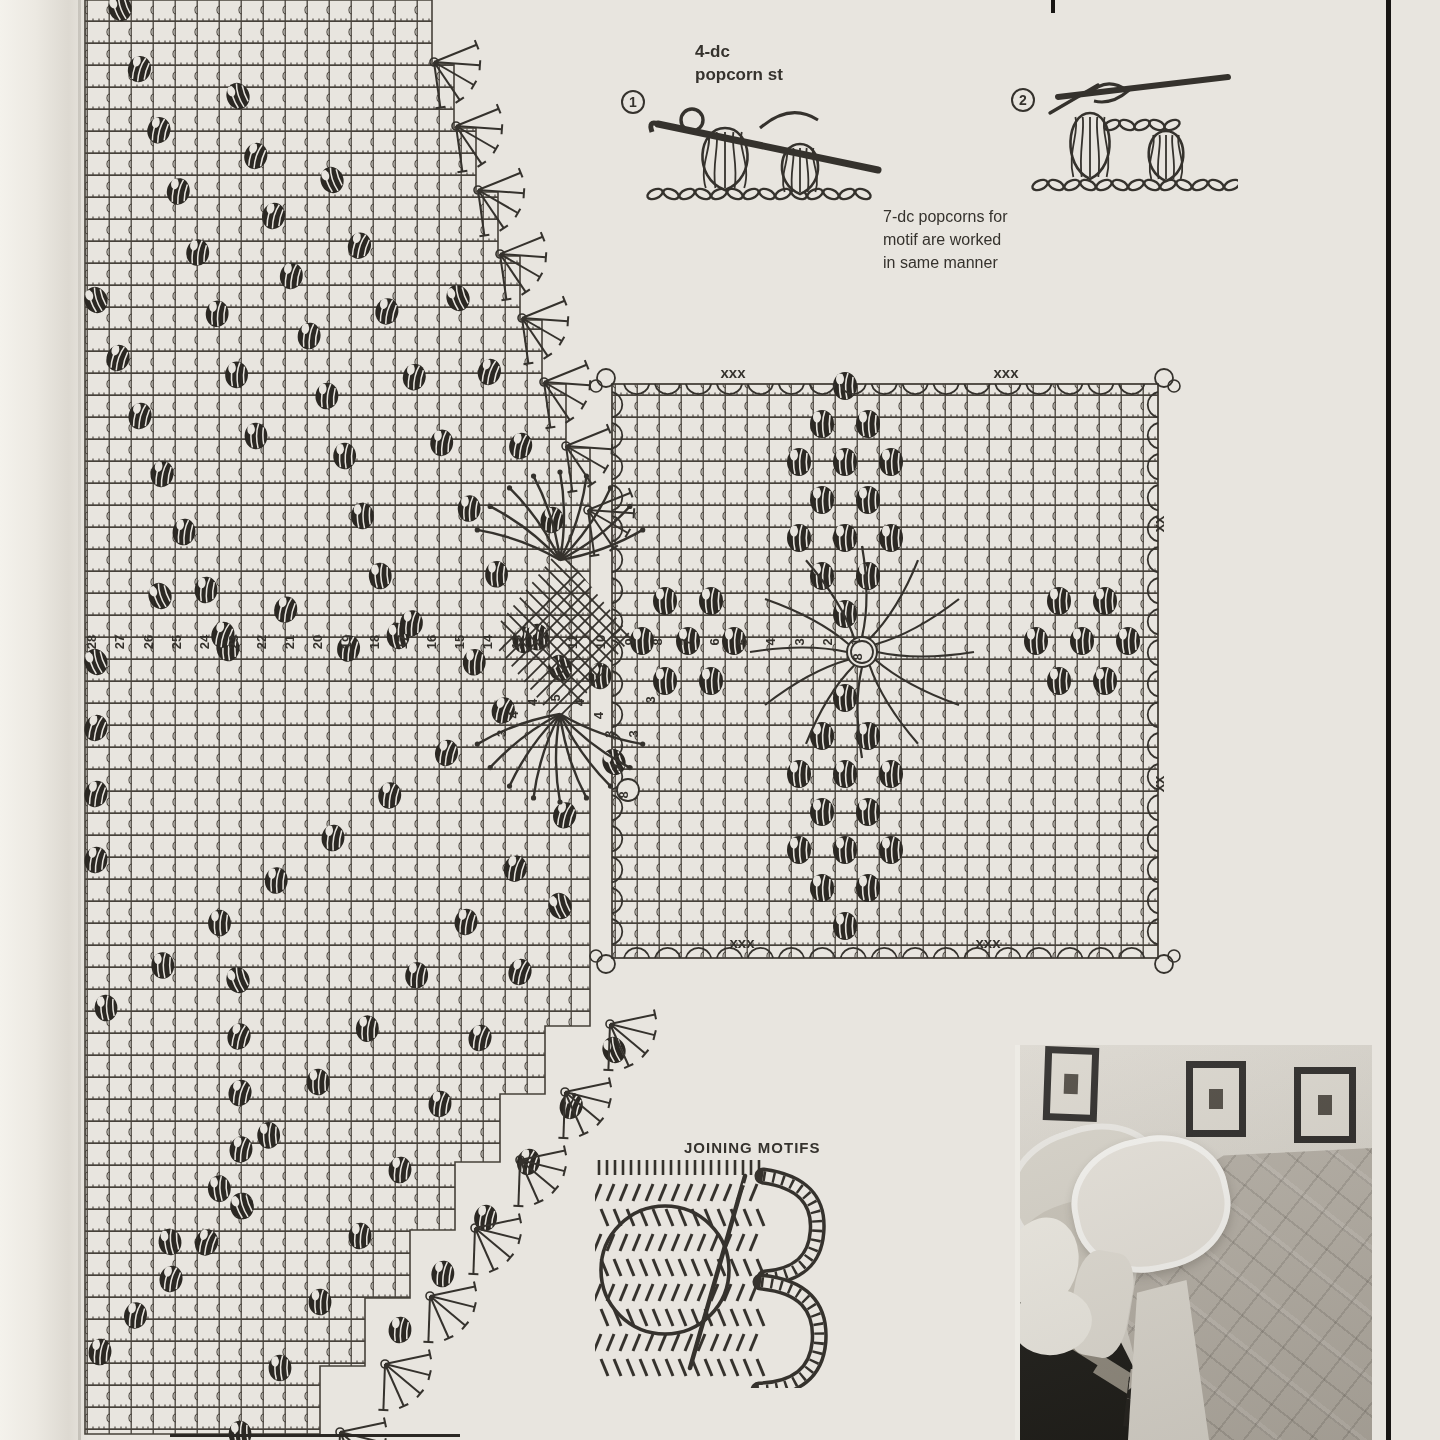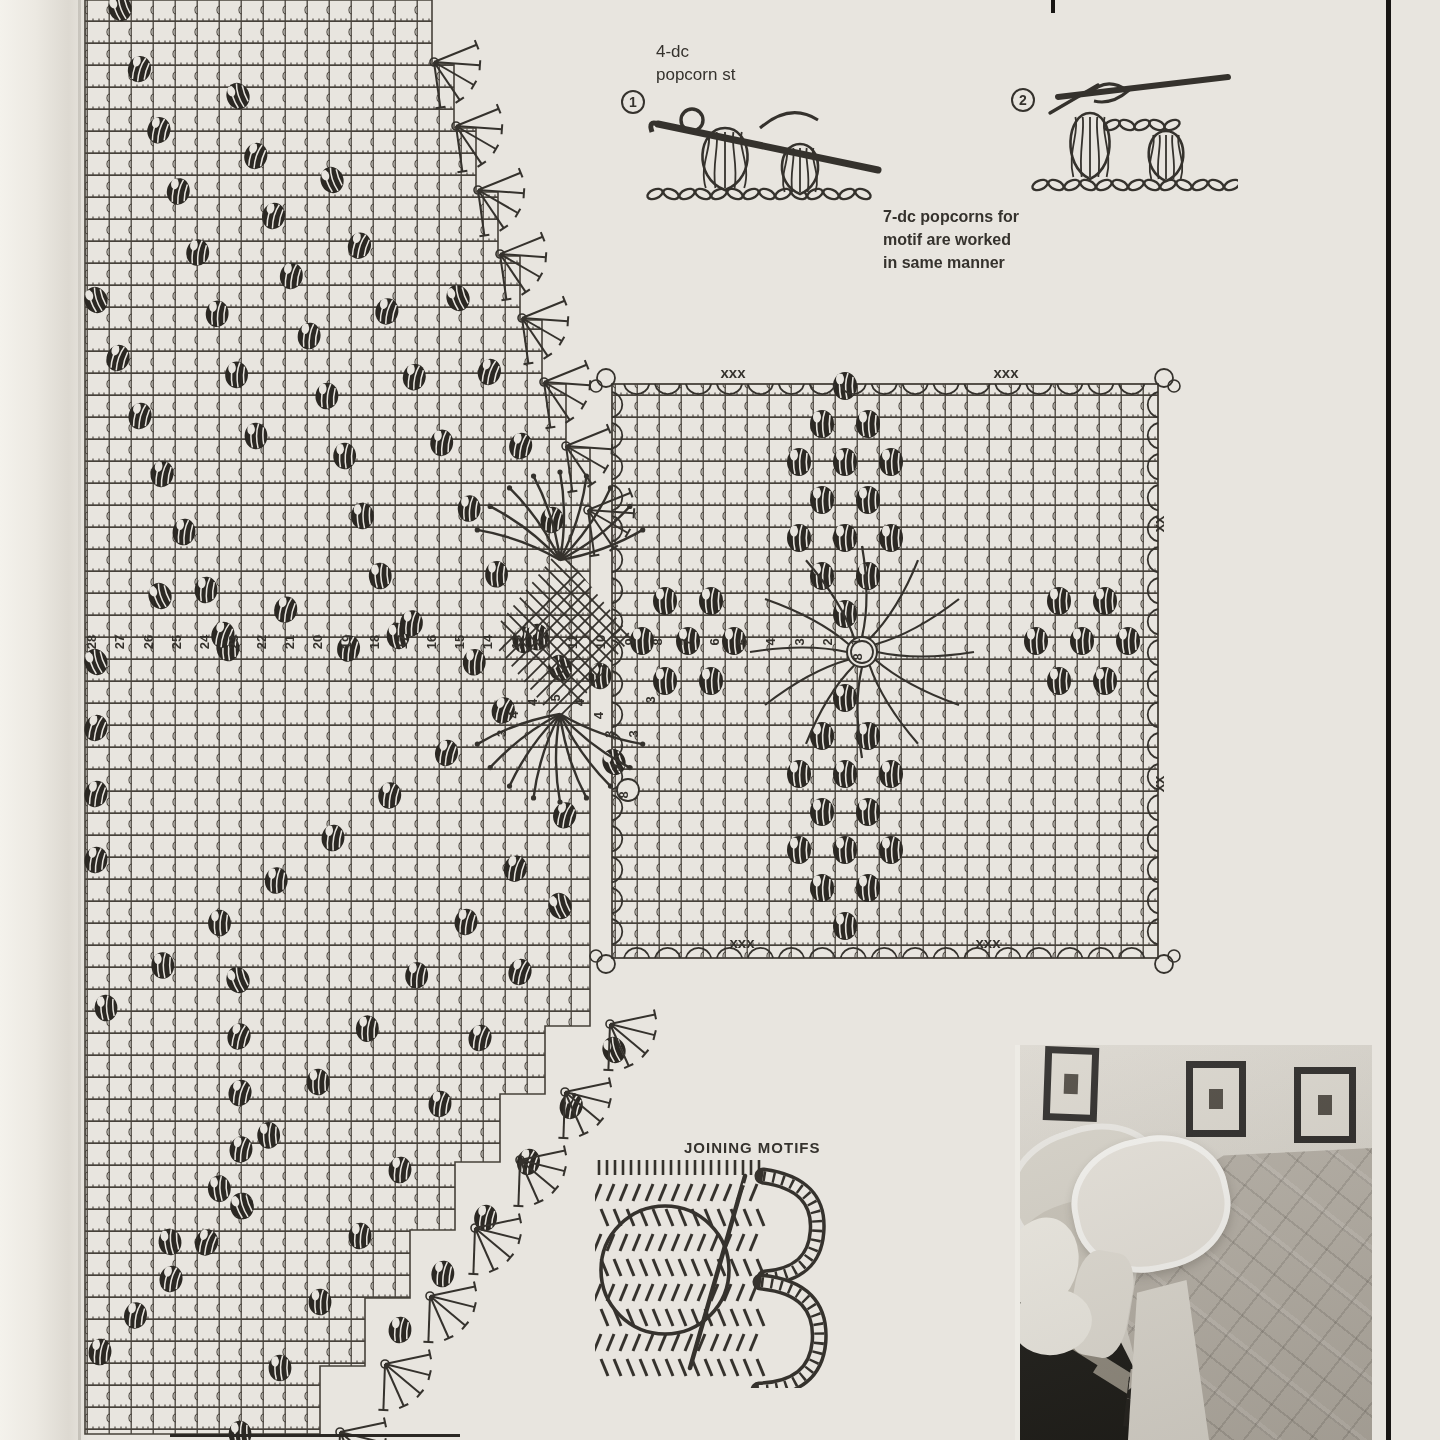--- a/index.html
+++ b/index.html
@@ -8,23 +8,23 @@
   .page *{box-sizing:border-box;}
   .left-margin{position:absolute;left:0;top:0;width:88px;height:1440px;
     background:linear-gradient(90deg,#f4f2ec 0%,#ece9e2 40%,#ddd9d1 78%,#e8e5df 100%);}
   .crease{position:absolute;left:78px;top:0;width:3px;height:1440px;
     background:linear-gradient(180deg,rgba(120,115,105,.25),rgba(120,115,105,.08) 50%,rgba(120,115,105,.28));}
   .chart-svg{position:absolute;left:0;top:0;}
   .rule-v{position:absolute;left:1386px;top:0;width:5px;height:1440px;background:#181614;}
   .tick-top{position:absolute;left:1051px;top:0;width:4px;height:13px;background:#181614;}
   .line-bottom{position:absolute;left:170px;top:1434px;width:290px;height:3px;background:#2a2723;}
 
-  .label-4dc{position:absolute;left:656px;top:40px;font-size:17px;font-weight:normal;
+  .label-4dc{position:absolute;left:695px;top:40px;font-size:17px;font-weight:bold;
     line-height:23px;white-space:pre-line;}
-  .note-7dc{position:absolute;left:883px;top:205px;font-size:16px;font-weight:bold;
+  .note-7dc{position:absolute;left:883px;top:205px;font-size:16px;font-weight:normal;
     line-height:23px;white-space:pre-line;}
   .joining-title{position:absolute;left:684px;top:1139px;font-size:15px;font-weight:bold;letter-spacing:1px;}
   .circle-num{position:absolute;width:24px;height:24px;border:2px solid #35322d;border-radius:50%;
     font-size:14px;font-weight:bold;text-align:center;line-height:20px;}
   #step1-num{left:621px;top:90px;}
   #step2-num{left:1011px;top:88px;}
   .illus{position:absolute;}
   #illus1{left:640px;top:72px;}
   #illus2{left:1028px;top:55px;}
   #illus-join{left:595px;top:1158px;}

